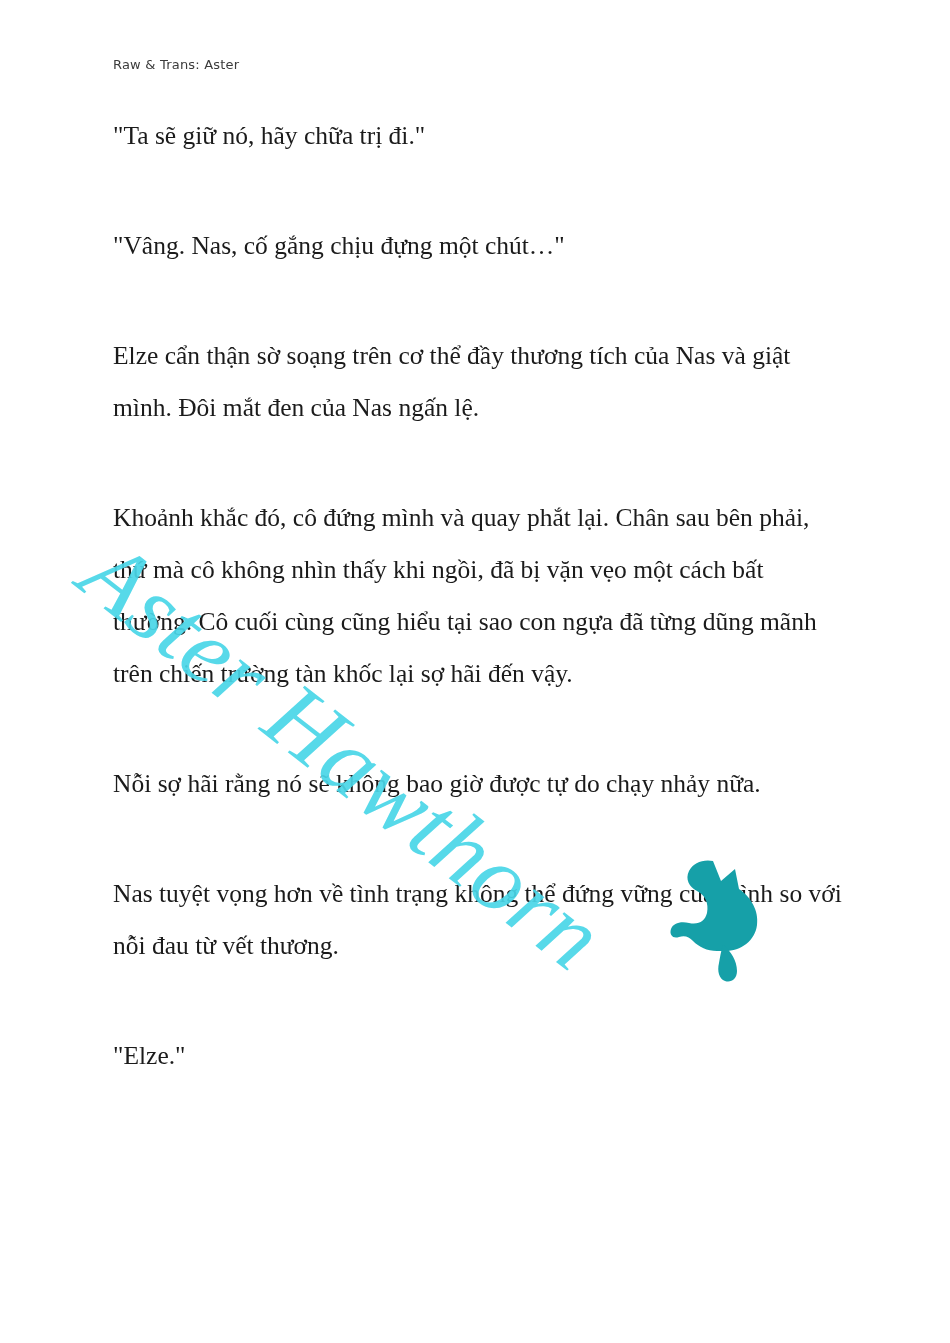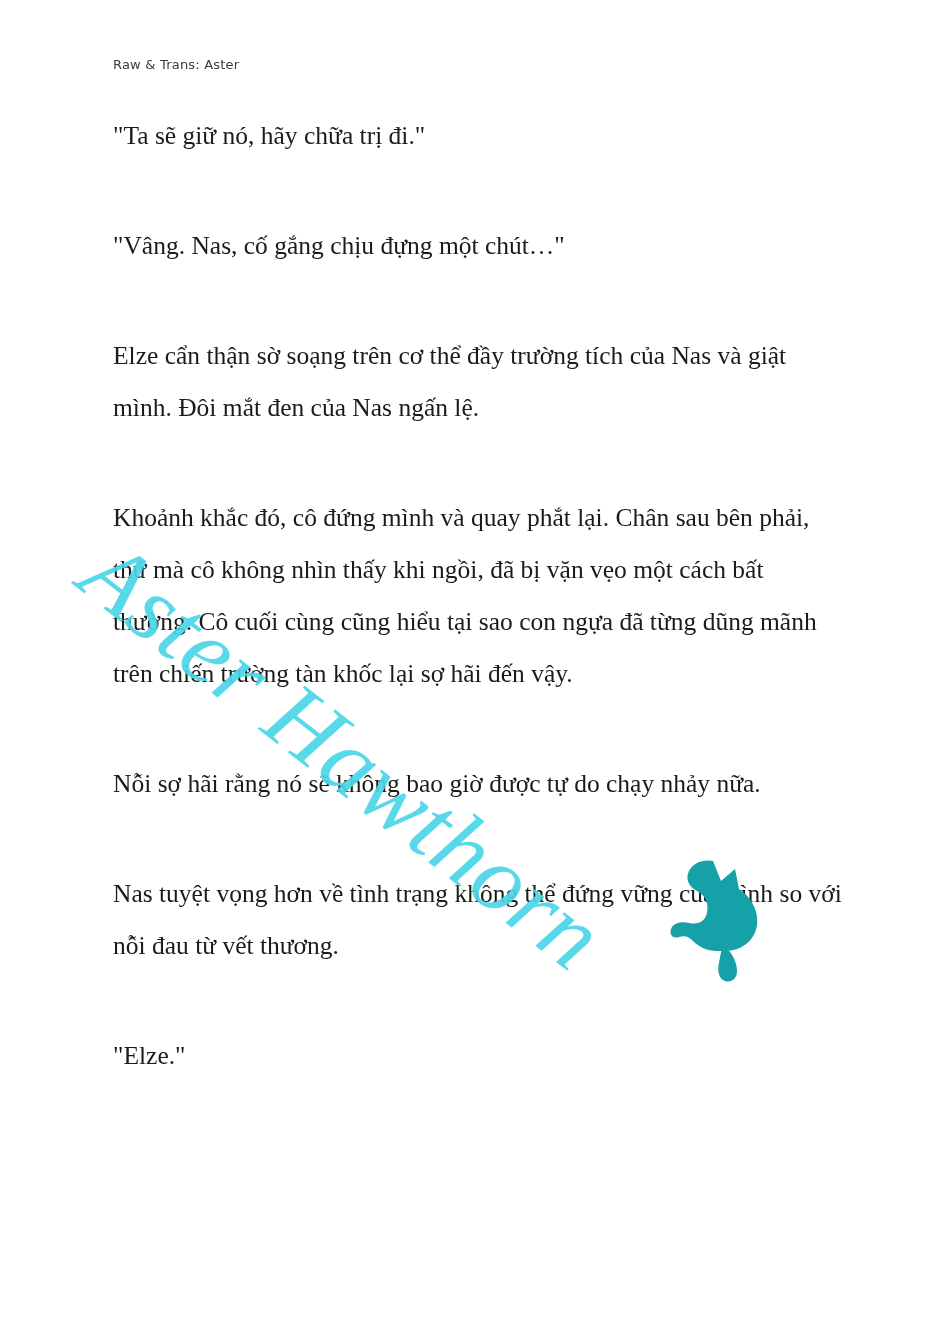--- a/index.html
+++ b/index.html
@@ -87,21 +87,21 @@
 </head>
 <body>
 
 <div class="page">
 
   <div class="credit">Raw &amp; Trans: Aster</div>
 
   <div class="content">
     <p class="para">"Ta sẽ giữ nó, hãy chữa trị đi."</p>
     <p class="para">"Vâng. Nas, cố gắng chịu đựng một chút…"</p>
-    <p class="para">Elze cẩn thận sờ soạng trên cơ thể đầy trường tích của Nas và giật mình. Đôi mắt đen của Nas ngấn lệ.</p>
+    <p class="para">Elze cẩn thận sờ soạng trên cơ thể đầy thương tích của Nas và giật mình. Đôi mắt đen của Nas ngấn lệ.</p>
     <p class="para">Khoảnh khắc đó, cô đứng mình và quay phắt lại. Chân sau bên phải, thứ mà cô không nhìn thấy khi ngồi, đã bị vặn vẹo một cách bất thường. Cô cuối cùng cũng hiểu tại sao con ngựa đã từng dũng mãnh trên chiến trường tàn khốc lại sợ hãi đến vậy.</p>
     <p class="para">Nỗi sợ hãi rằng nó sẽ không bao giờ được tự do chạy nhảy nữa.</p>
     <p class="para">Nas tuyệt vọng hơn về tình trạng không thể đứng vững của mình so với nỗi đau từ vết thương.</p>
     <p class="para">"Elze."</p>
   </div>
 
   <div class="watermark">
     <div class="watermark-text">Aster Hawthorn</div>
     <div class="watermark-cat">
       <svg viewBox="0 0 120 130" xmlns="http://www.w3.org/2000/svg">

